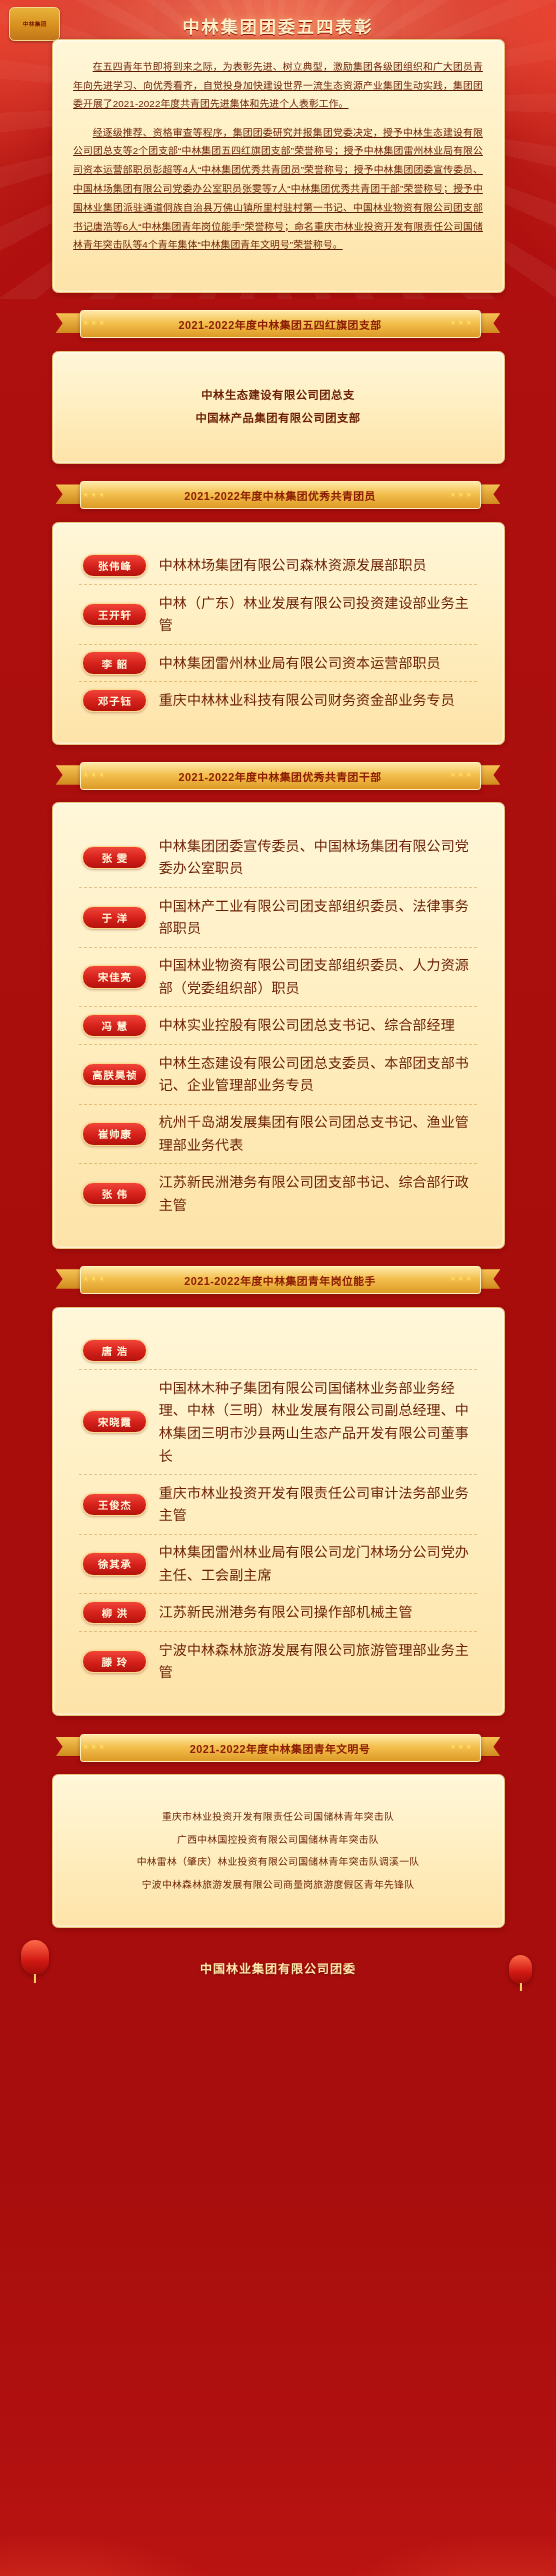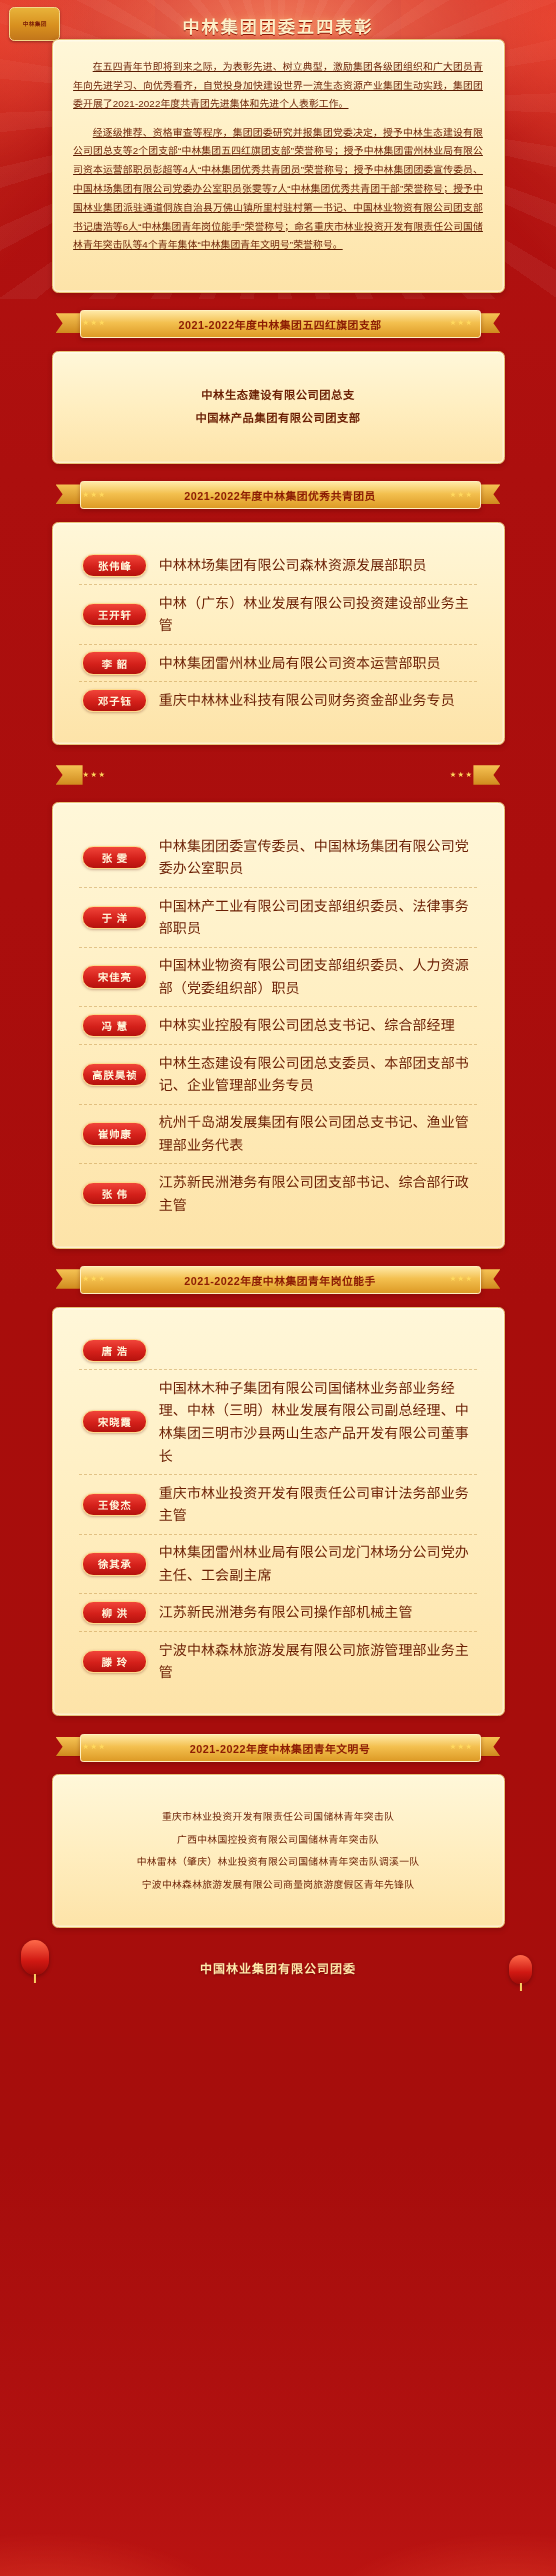--- a/index.html
+++ b/index.html
@@ -378,20 +378,23 @@
         <div class="row">
           <div class="pill">邓子钰</div>
           <div class="desc">重庆中林林业科技有限公司财务资金部业务专员</div>
         </div>
       </div>
     </div>
 
     <div class="banner">
       <div class="tail l"></div>
       <div class="tail r"></div>
+      <div class="plate">
+        <span class="text">2021-2022年度中林集团优秀共青团干部</span>
+      </div>
       <div class="stars l">★★★</div>
       <div class="stars r">★★★</div>
     </div>
     <div class="card">
       <div class="rows">
         <div class="row">
           <div class="pill">张 雯</div>
           <div class="desc">中林集团团委宣传委员、中国林场集团有限公司党委办公室职员</div>
         </div>
         <div class="row">

